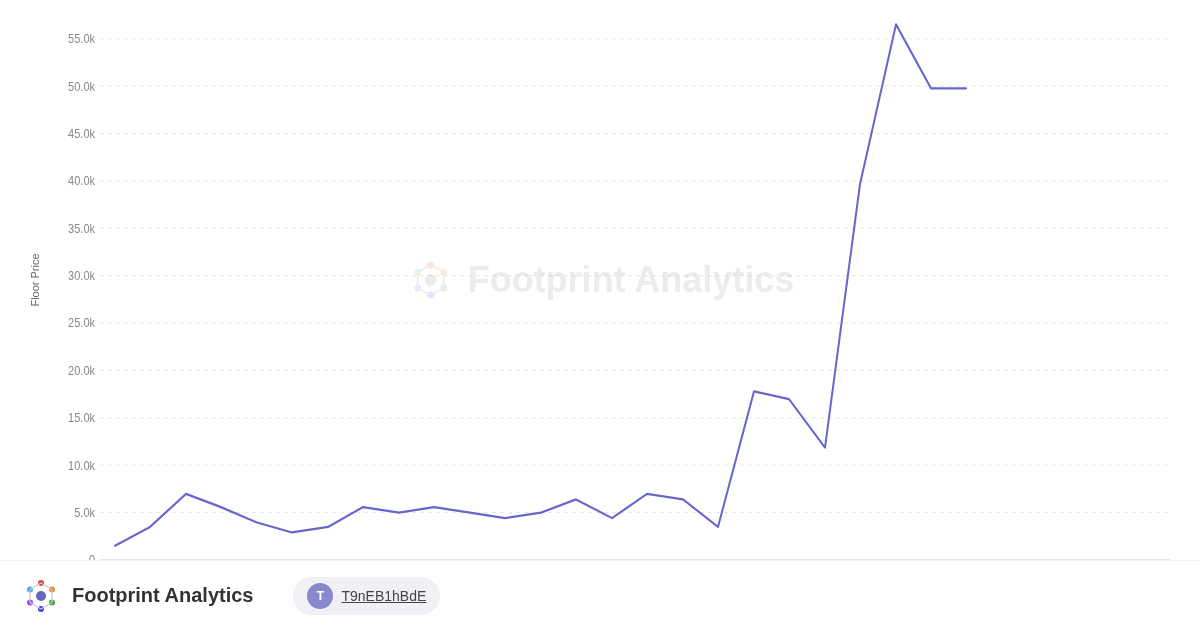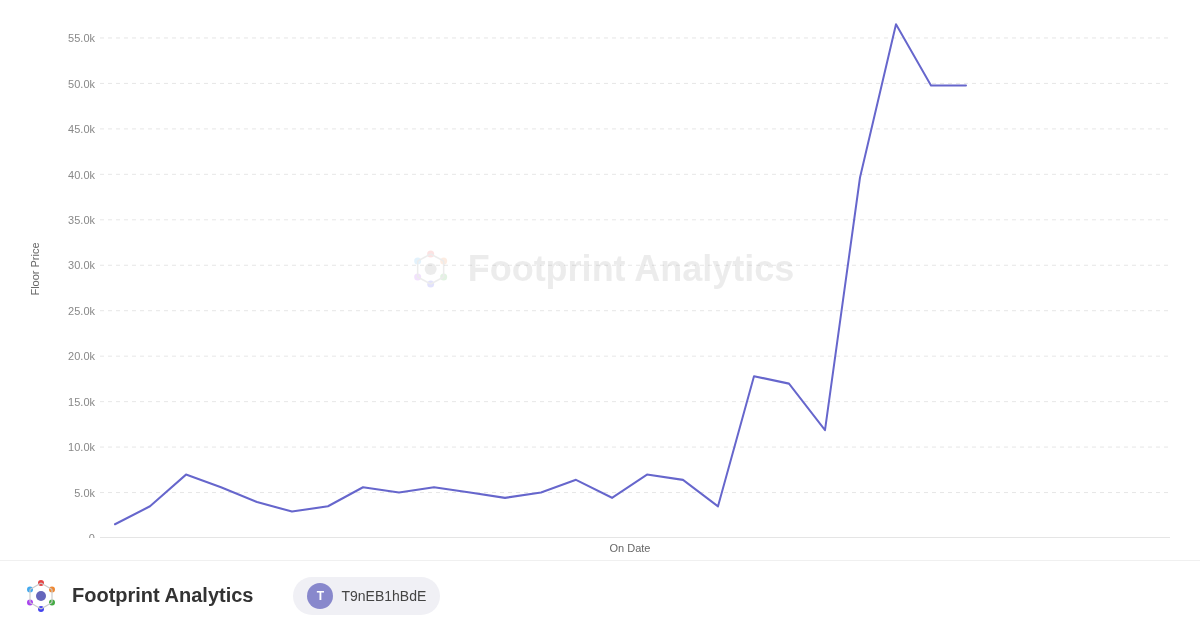--- a/index.html
+++ b/index.html
@@ -95,20 +95,21 @@
       color: white;
       font-size: 12px;
       font-weight: 600;
       display: flex;
       align-items: center;
       justify-content: center;
     }
     .token-text {
       font-size: 14px;
       color: #444;
+      text-decoration: underline;
     }
   </style>
 </head>
 <body>
 
 <div class="chart-container">
   <div class="chart-area">
     <span class="y-axis-label">Floor Price</span>
 
     <div class="watermark">
@@ -201,21 +202,20 @@
           729,344
           765,388
           800,149
           836,4
           871,62
           906,62
         "></polyline>
     </svg>
   </div>
 
-  <div class="x-axis-label">On Date</div>
 
   <div class="footer">
     <div class="brand">
 
       <svg class="brand-logo" viewBox="0 0 42 42" xmlns="http://www.w3.org/2000/svg">
         <circle cx="21" cy="21" r="5" fill="#6666bb"></circle>
         <circle cx="21" cy="8" r="3" fill="#e44444"></circle>
         <circle cx="32" cy="14.5" r="3" fill="#ee8833"></circle>
         <circle cx="32" cy="27.5" r="3" fill="#44aa44"></circle>
         <circle cx="21" cy="34" r="3" fill="#4444ee"></circle>

